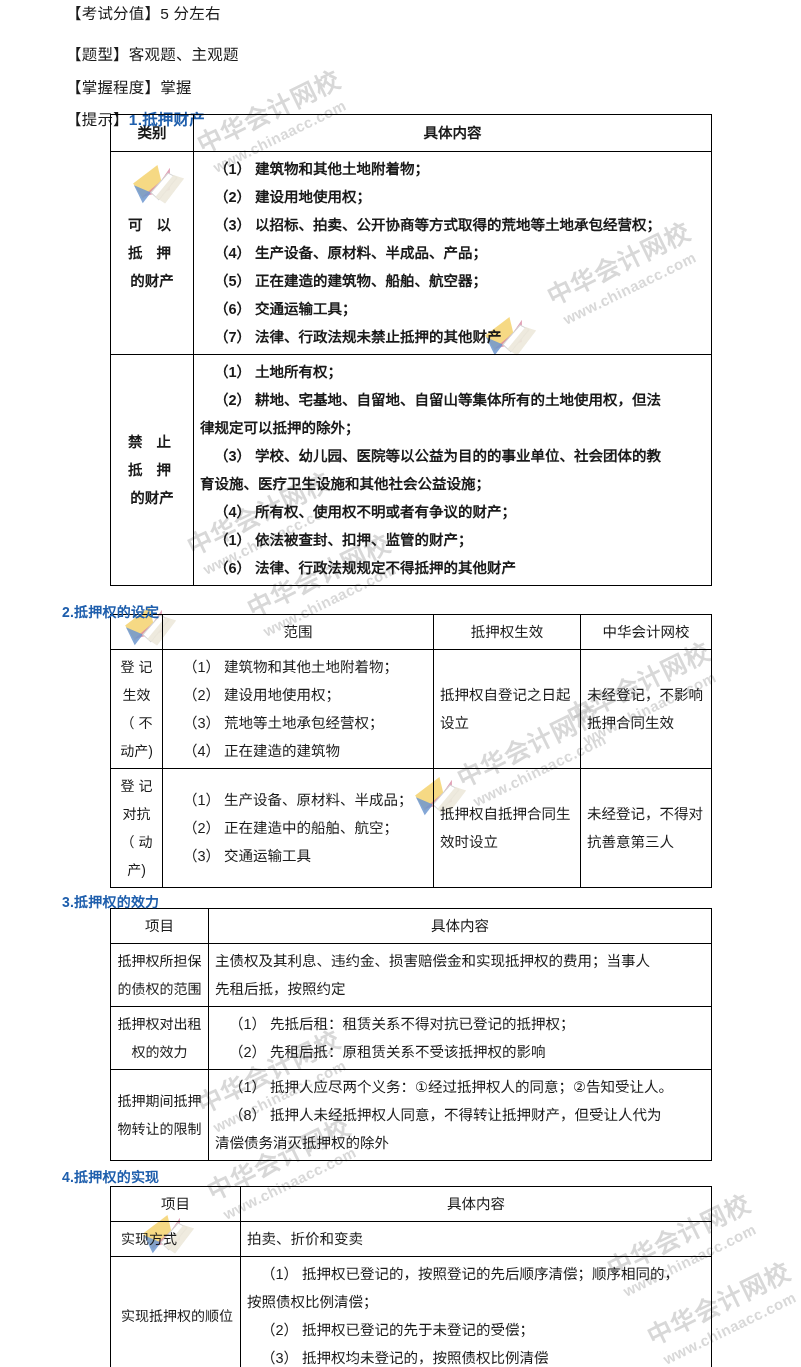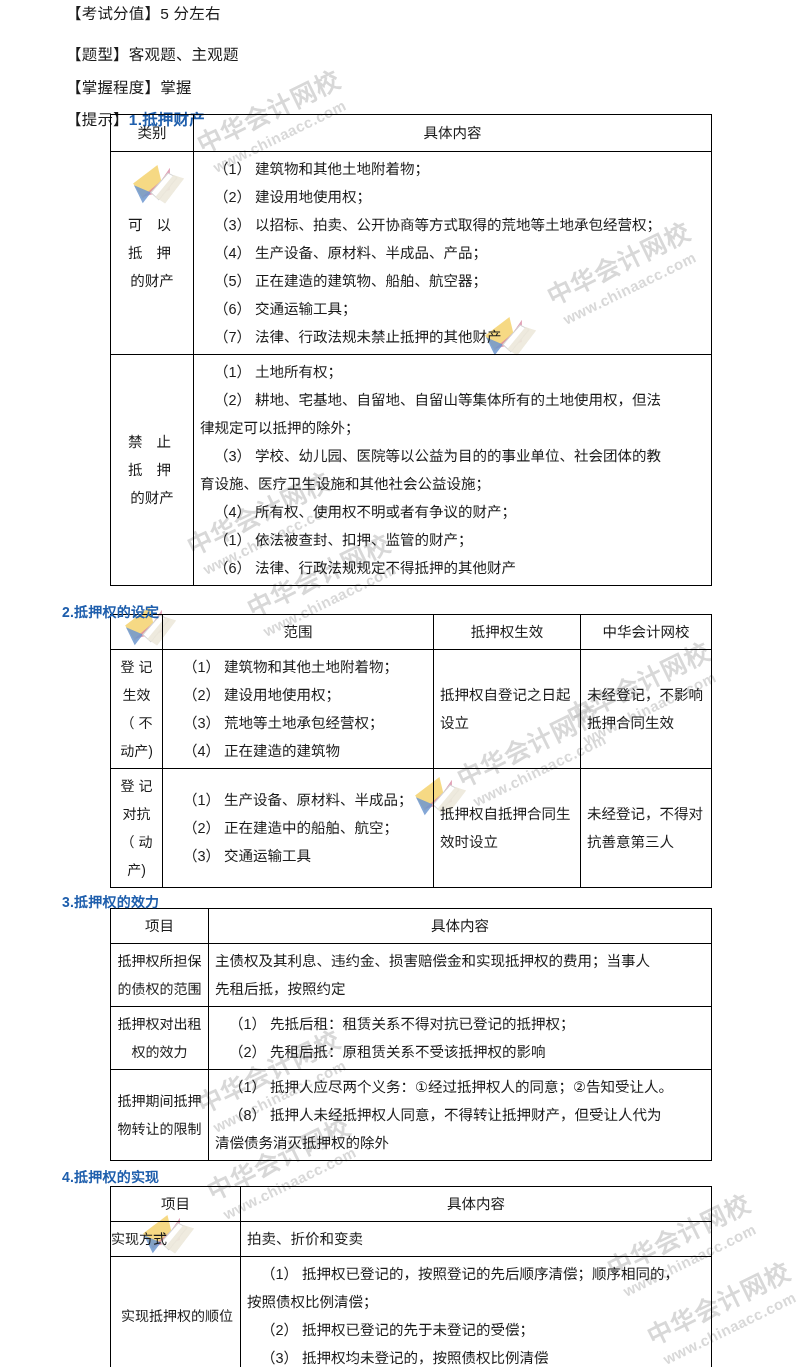--- a/index.html
+++ b/index.html
@@ -238,21 +238,21 @@
   <div class="meta-line" style="top:47px;">
     <span>【题型】</span><span>客观题、主观题</span>
   </div>
   <div class="meta-line" style="top:80px;">
     <span>【掌握程度】</span><span>掌握</span>
   </div>
   <div class="meta-line" style="top:112px;">
     <span>【提示】</span><span class="hl">1.抵押财产</span>
   </div>
 
-  <table class="doc" style="left:110px; top:114px; width:601px;">
+  <table class="doc" style="left:110px; top:114px; width:601px;font-weight:bold;">
     <colgroup>
         <col style="width:83px">
         <col style="width:518px">
       </colgroup>
     <tbody>
       <tr>
         <td class="hdr" style="height:30px;">类别</td>
         <td class="hdr">具体内容</td>
       </tr>
       <tr>
@@ -391,21 +391,21 @@
     <colgroup>
         <col style="width:130px">
         <col style="width:471px">
       </colgroup>
     <tbody>
       <tr>
         <td class="hdr" style="height:28px;">项目</td>
         <td class="hdr">具体内容</td>
       </tr>
       <tr>
-        <td class="cat tight" style="font-size:14px; text-align:left; padding-left:0;">
+        <td class="cat tight" style="font-size:14px; text-align:left; padding-left:10px;">
           <span class="plain">实现方式</span>
         </td>
         <td class="body tight nopad">
           <span class="itm flow">拍卖、折价和变卖</span>
         </td>
       </tr>
       <tr>
         <td class="cat tight" style="font-size:14px; text-align:left; padding-left:10px;">
           <span class="plain">实现抵押权的顺位</span>
         </td>

